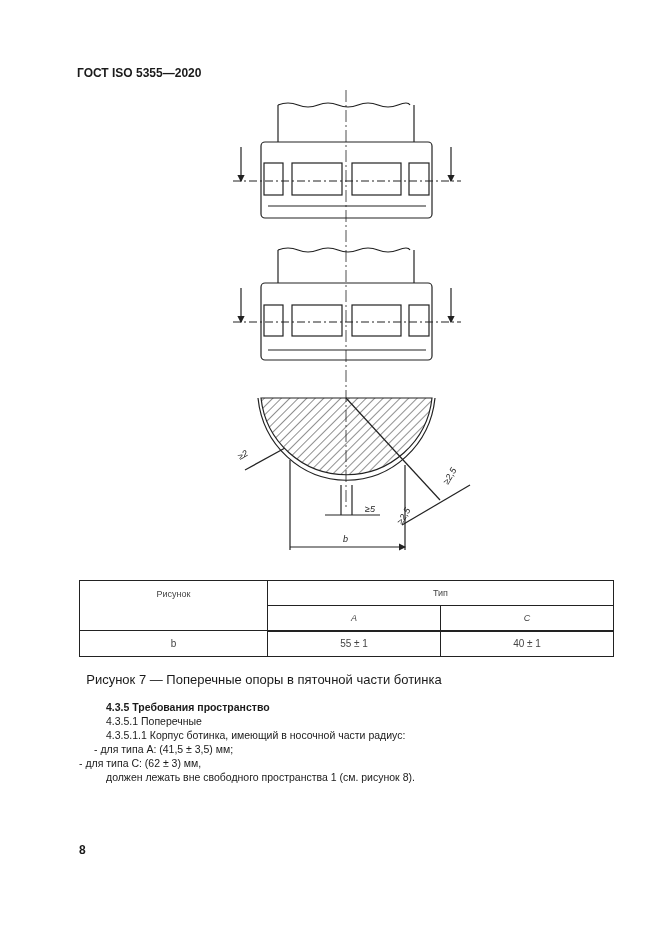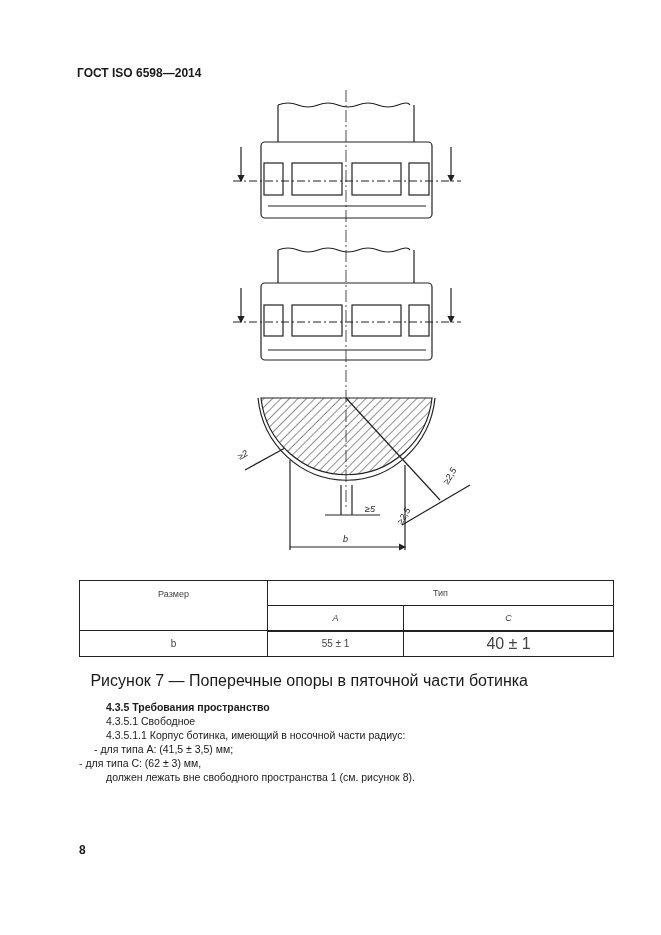--- a/index.html
+++ b/index.html
@@ -3,28 +3,28 @@
 <meta charset="utf-8">
 <style>
   html, body { margin: 0; padding: 0; background: #ffffff; }
   body { width: 661px; height: 935px; position: relative; overflow: hidden;
          font-family: "Liberation Sans", sans-serif; color: #1a1a1a; }
   .header { position: absolute; left: 77px; top: 66px; font-weight: bold; font-size: 12px; }
   .figure { position: absolute; left: 0; top: 0; }
   .tbl { position: absolute; left: 79px; top: 580px; width: 535px; border-collapse: collapse; font-size: 9px; }
   .tbl td { border: 1px solid #222; text-align: center; color: #444; }
   .tbl .thick-b td { border-bottom: 2px solid #222; }
-  .caption { position: absolute; left: 0; width: 528px; top: 672px; text-align: right; font-size: 16px; }
+  .caption { position: absolute; left: 0; width: 528px; top: 672px; text-align: center; font-size: 13px; }
   .sec { position: absolute; font-size: 10.5px; line-height: 14px; }
   .pagenum { position: absolute; left: 79px; top: 843px; font-weight: bold; font-size: 12px; }
 </style>
 </head>
 <body>
 
-<div class="header">ГОСТ ISO 6598—2014</div>
+<div class="header">ГОСТ ISO 5355—2020</div>
 
 <svg class="figure" width="661" height="570" xmlns="http://www.w3.org/2000/svg">
   <defs>
     <pattern id="hatch" width="6" height="6" patternUnits="userSpaceOnUse" patternTransform="rotate(45)">
       <line x1="0" y1="0" x2="0" y2="6" stroke="#222" stroke-width="1"></line>
     </pattern>
     <marker id="arr" markerWidth="6" markerHeight="6" refX="5" refY="3" orient="auto">
       <path d="M0,0 L6,3 L0,6 z" fill="#222"></path>
     </marker>
   </defs>
@@ -75,37 +75,37 @@
     <text x="365" y="512">≥5</text>
     <text x="402" y="525" transform="rotate(-60 402 525)">≥2,5</text>
     <text x="448" y="485" transform="rotate(-60 448 485)">≥2,5</text>
     <text x="343" y="542">b</text>
   </g>
 </svg>
 
 <table class="tbl">
   <tbody>
       <tr style="height:25px">
-    <td rowspan="2" style="width:185px;vertical-align:top;padding-top:8px">Размер</td>
+    <td rowspan="2" style="width:185px;vertical-align:top;padding-top:8px">Рисунок</td>
     <td colspan="2">Тип</td>
   </tr>
   <tr class="thick-b" style="height:25px">
     <td style="font-style:italic">A</td>
     <td style="font-style:italic">C</td>
   </tr>
   <tr style="height:26px">
     <td style="font-size:10px">b</td>
     <td style="font-size:10px">55 ± 1</td>
-    <td style="font-size:16px">40 ± 1</td>
+    <td style="font-size:10px">40 ± 1</td>
   </tr>
 </tbody>
   </table>
 
 <div class="caption">Рисунок 7 — Поперечные опоры в пяточной части ботинка</div>
 
 <div class="sec" style="left:106px;top:700px;font-weight:bold">4.3.5 Требования пространство</div>
-<div class="sec" style="left:106px;top:714px">4.3.5.1 Свободное</div>
+<div class="sec" style="left:106px;top:714px">4.3.5.1 Поперечные</div>
 <div class="sec" style="left:106px;top:728px">4.3.5.1.1 Корпус ботинка, имеющий в носочной части радиус:</div>
 <div class="sec" style="left:94px;top:742px">- для типа A: (41,5 ± 3,5) мм;</div>
 <div class="sec" style="left:79px;top:756px">- для типа C: (62 ± 3) мм,</div>
 <div class="sec" style="left:106px;top:770px">должен лежать вне свободного пространства 1 (см. рисунок 8).</div>
 
 <div class="pagenum">8</div>
 
 </body></html>

